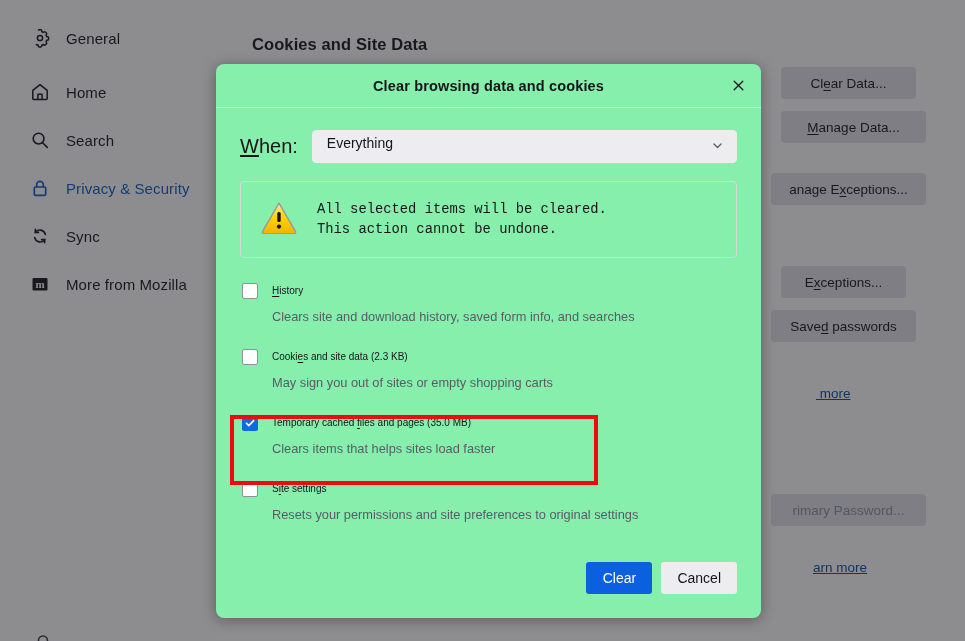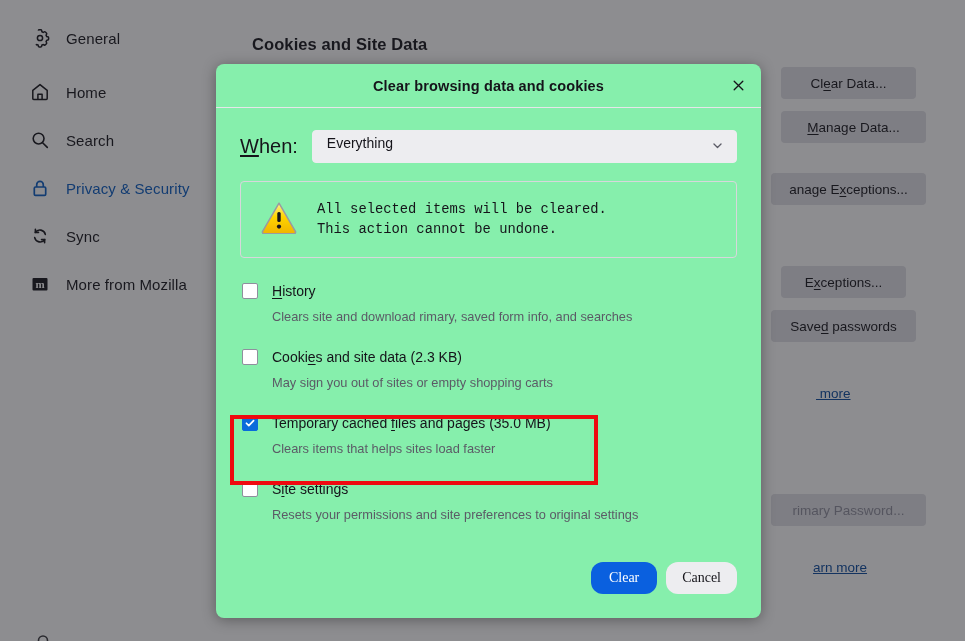--- a/index.html
+++ b/index.html
@@ -193,21 +193,21 @@
     background: #ffffff;
   }
   .opt .cb.checked {
     background: #0a6bdb;
     border-color: #0a6bdb;
     display: flex;
     align-items: center;
     justify-content: center;
   }
   .opt .opt-label {
-    font-size: 14px;
+    font-size: 10px;
     color: #15141a;
     display: block;
     line-height: 18px;
   }
   .opt .opt-desc {
     display: block;
     margin-top: 9px;
     font-size: 12.8px;
     color: #5b5b66;
     line-height: 16px;
@@ -219,27 +219,26 @@
     height: 66px;
     display: flex;
     align-items: center;
     justify-content: flex-end;
     gap: 9px;
     padding: 0 24px 14px 0;
   }
   .btn {
     height: 32px;
     min-width: 66px;
-    border-radius: 12px;
+    border-radius: 3px;
     font-size: 14px;
     display: flex;
     align-items: center;
     justify-content: center;
     padding: 0 16px;
-    font-family: Liberation Serif, serif;
   }
   .btn.primary { background: #0a60df; color: #ffffff; }
   .btn.secondary { background: #ededf0; color: #15141a; }
 
   
   .annotation {
     position: absolute;
     left: 230px; top: 415px;
     width: 368px; height: 70px;
     border: 4px solid #ef0a10;
@@ -406,21 +405,21 @@
           <span>All selected items will be cleared.</span>
           <span>This action cannot be undone.</span>
         </span>
       </div>
 
       <div class="opt-list">
 
         <div class="opt">
           <span class="cb"></span>
           <span class="opt-label"><u class="ak">H</u>istory</span>
-          <span class="opt-desc">Clears site and download rimary, saved form info, and searches</span>
+          <span class="opt-desc">Clears site and download history, saved form info, and searches</span>
         </div>
 
         <div class="opt">
           <span class="cb"></span>
           <span class="opt-label">Cooki<u class="ak">e</u>s and site data (2.3&nbsp;KB)</span>
           <span class="opt-desc">May sign you out of sites or empty shopping carts</span>
         </div>
 
         <div class="opt">
           <span class="cb checked">

